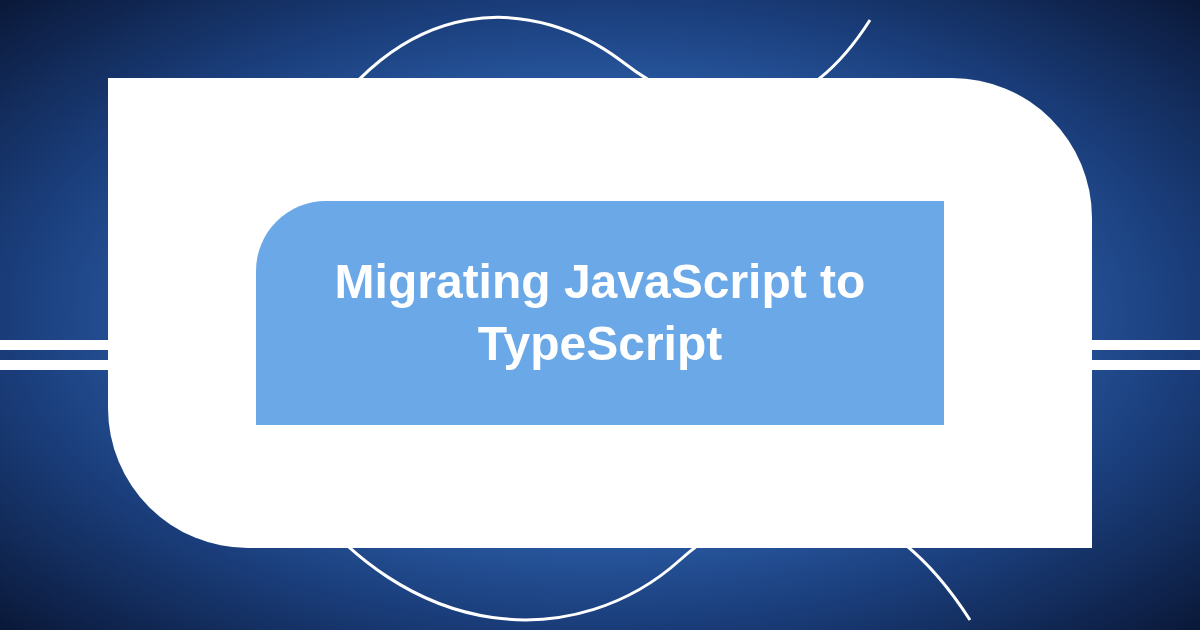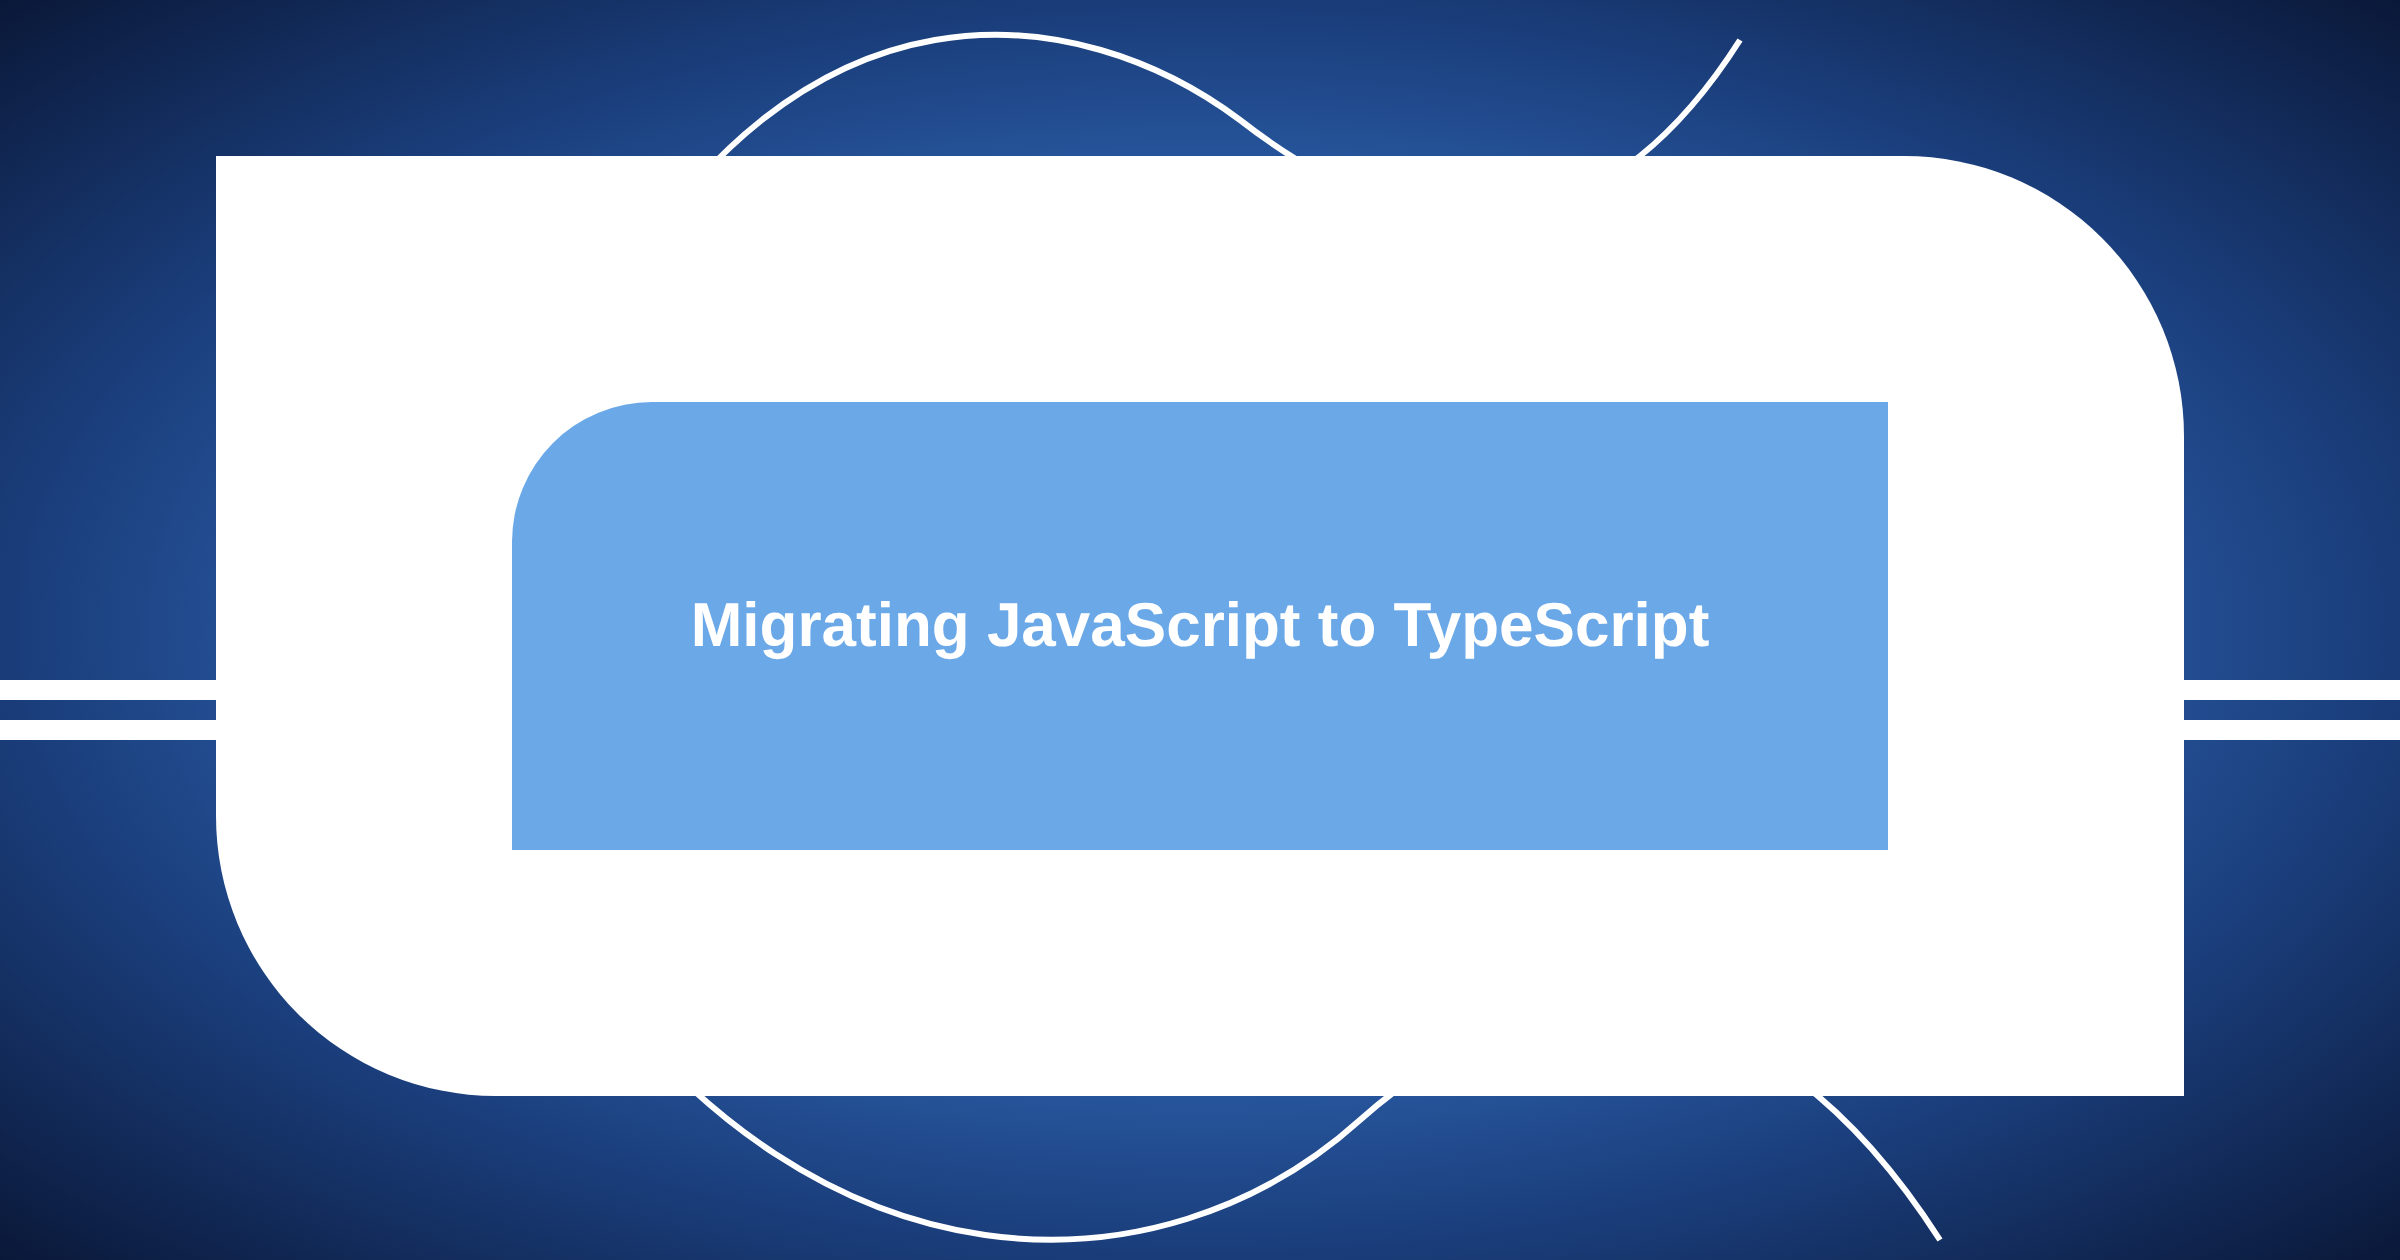--- a/index.html
+++ b/index.html
@@ -54,21 +54,21 @@
       height: 224px;
       background: #6aa8e8;
       border-top-left-radius: 70px;
       display: flex;
       align-items: center;
       justify-content: center;
       padding: 0 40px;
     }
     .title {
       color: #ffffff;
-      font-size: 31px;
+      font-size: 48px;
       font-weight: 600;
       text-align: center;
       line-height: 1.3;
     }
   </style>
 </head>
 <body>
 
 <div class="horiz-line horiz-top"></div>
 <div class="horiz-line horiz-bot"></div>

